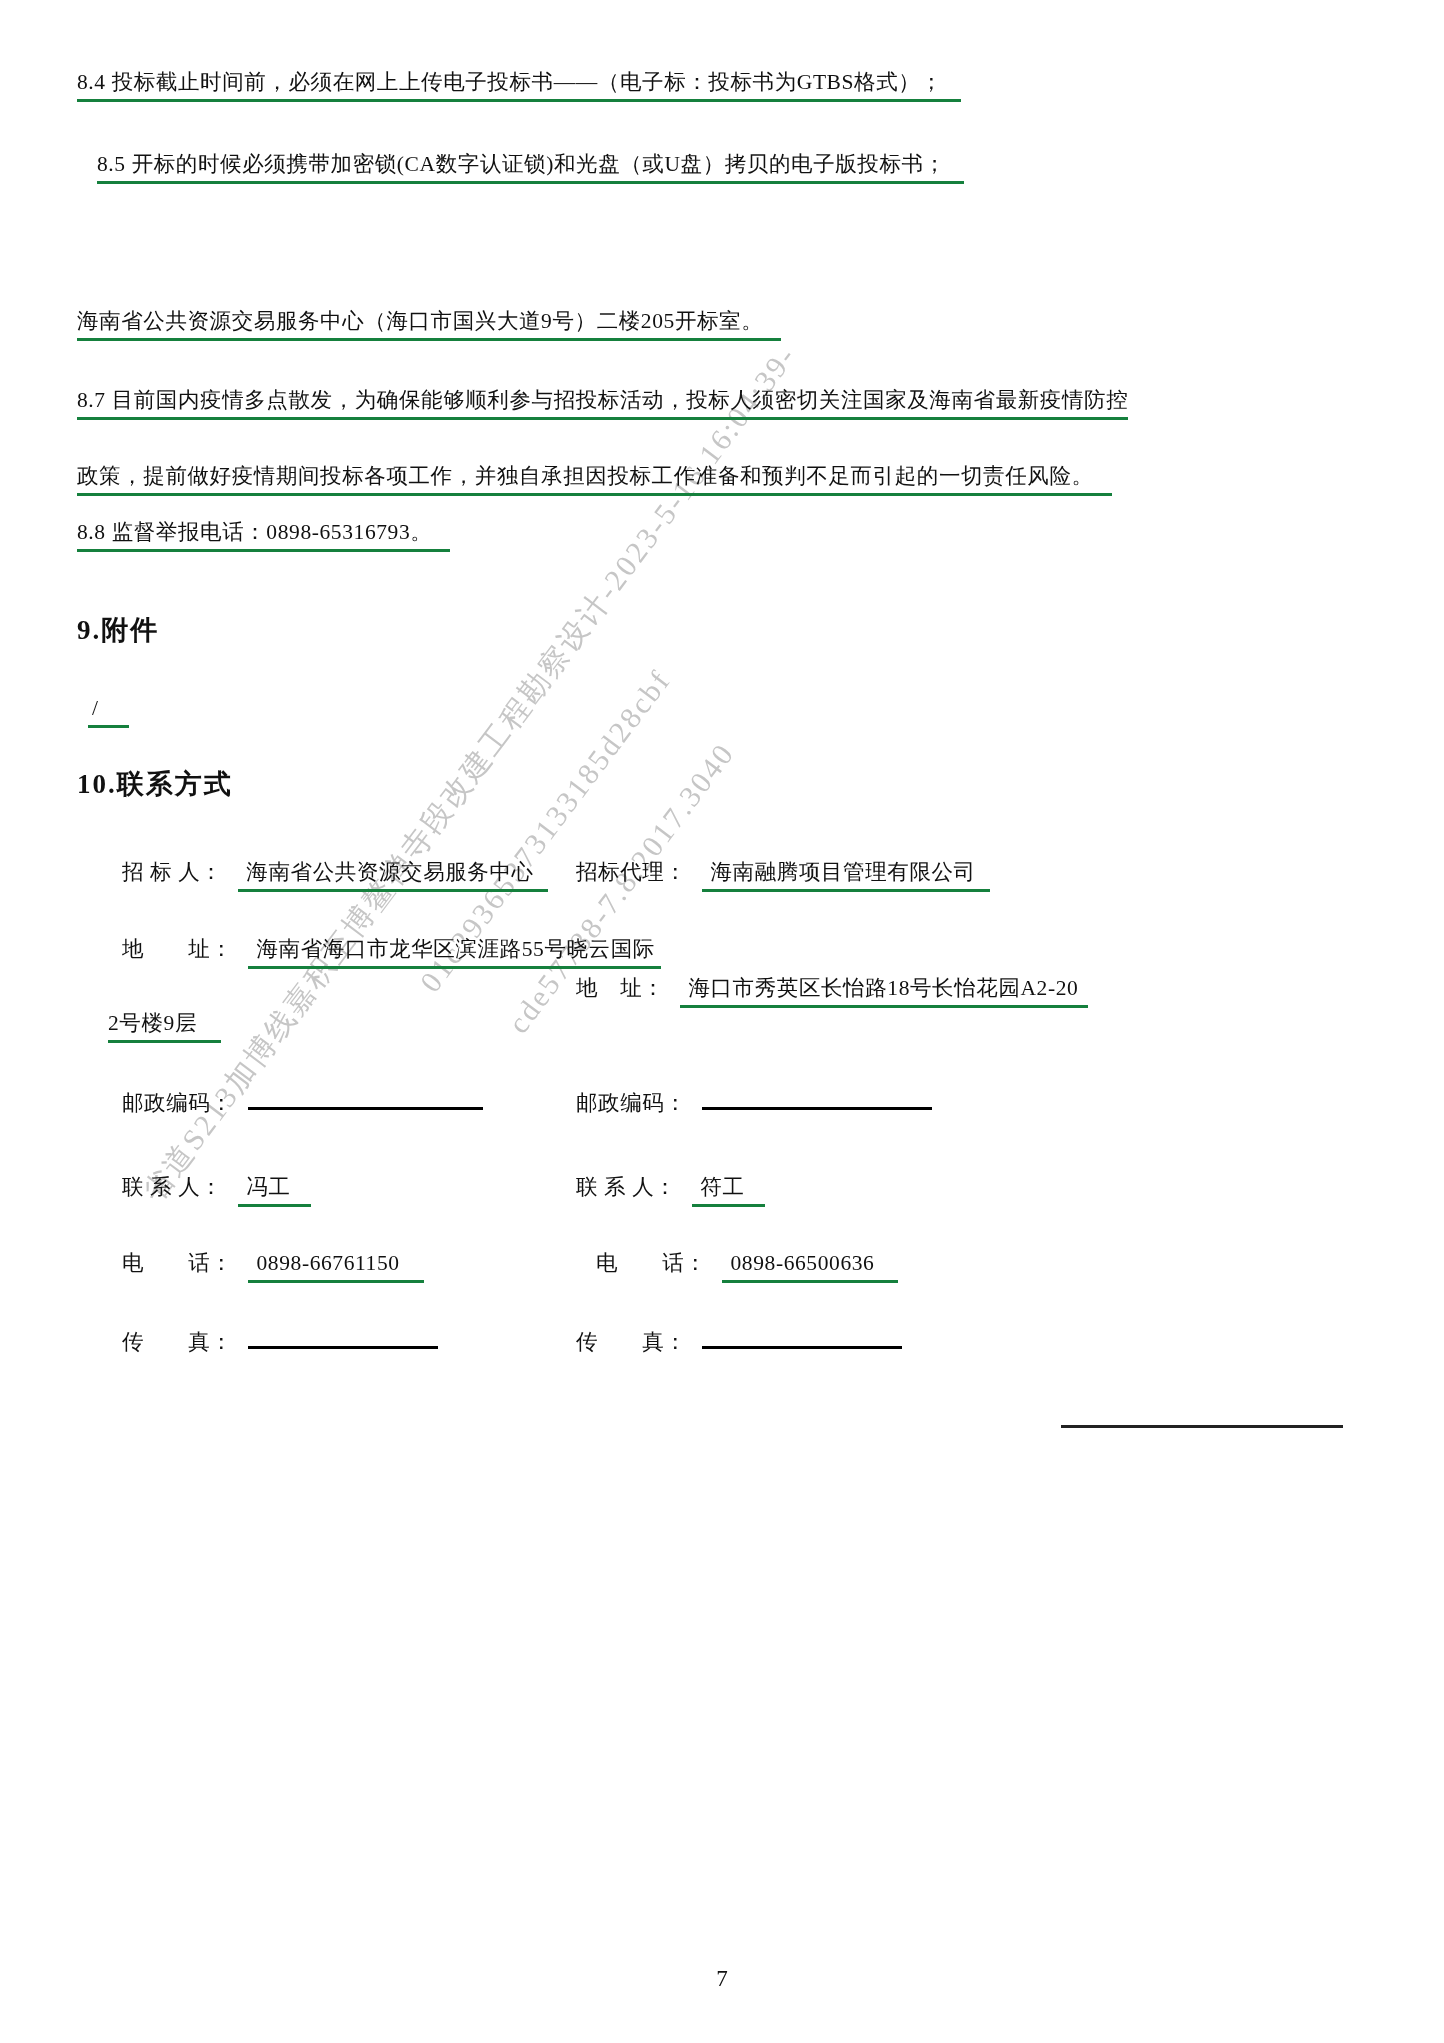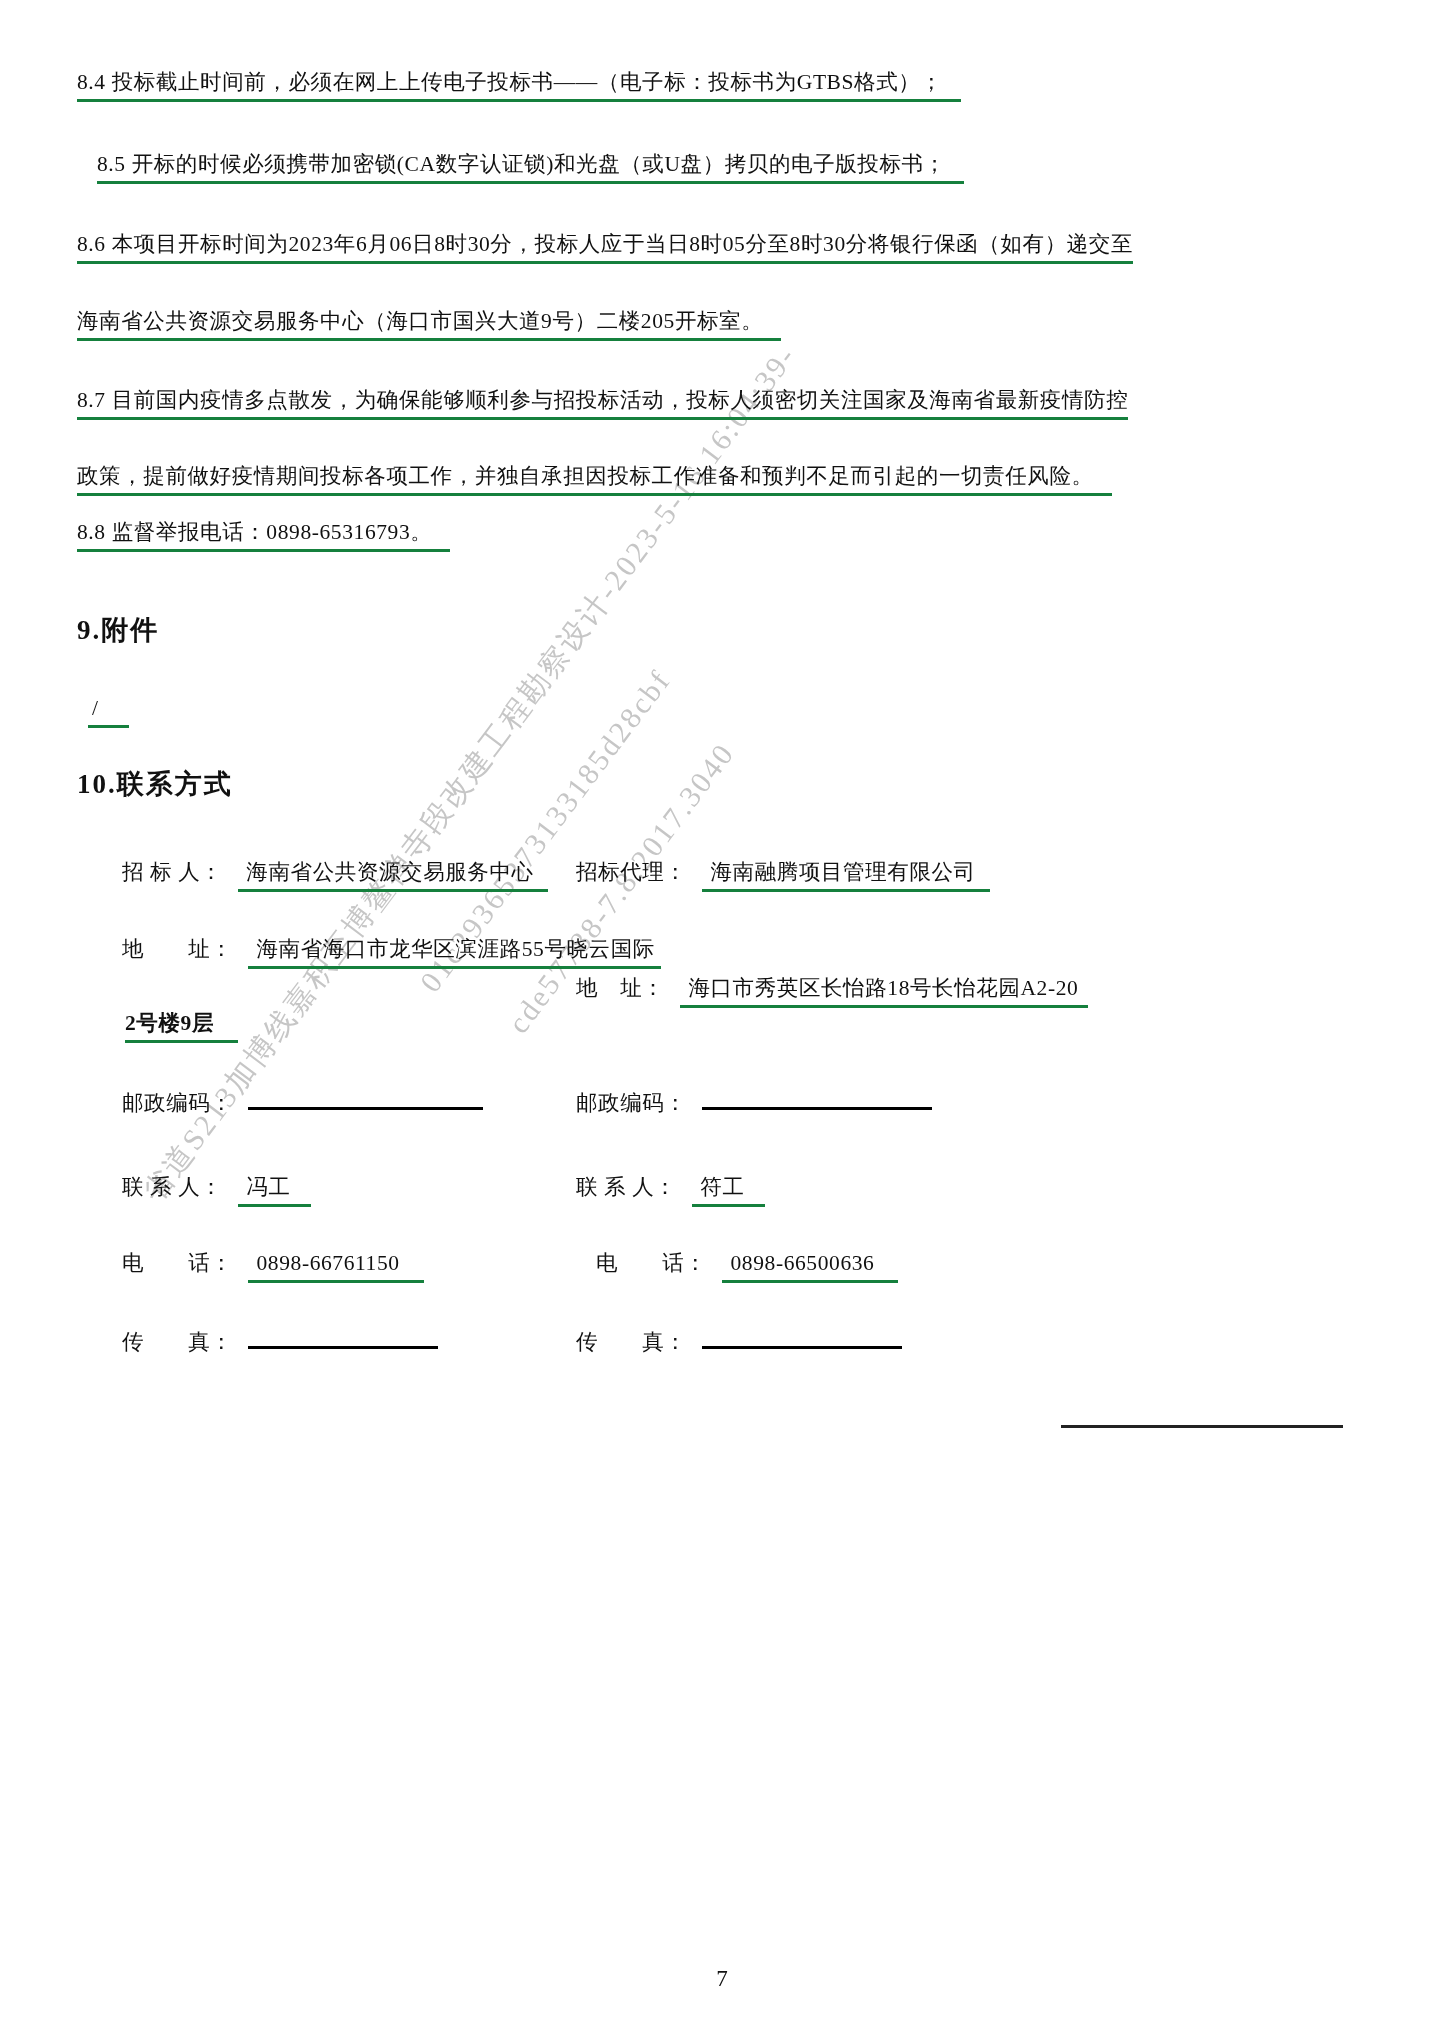--- a/index.html
+++ b/index.html
@@ -78,23 +78,20 @@
   </div>
 
   <div class="line" style="left:77px;top:68px;">
     <span class="ul pad-r">8.4 投标截止时间前，必须在网上上传电子投标书——（电子标：投标书为GTBS格式）；</span>
   </div>
 
   <div class="line" style="left:77px;top:150px;margin-left:20px;">
     <span class="ul pad-r">8.5 开标的时候必须携带加密锁(CA数字认证锁)和光盘（或U盘）拷贝的电子版投标书；</span>
   </div>
 
-  <div class="line" style="left:77px;top:230px;">
-    <span class="ul">8.6 本项目开标时间为2023年6月06日8时30分，投标人应于当日8时05分至8时30分将银行保函（如有）递交至</span>
-  </div>
   <div class="line" style="left:77px;top:307px;">
     <span class="ul pad-r">海南省公共资源交易服务中心（海口市国兴大道9号）二楼205开标室。</span>
   </div>
 
   <div class="line" style="left:77px;top:386px;">
     <span class="ul">8.7 目前国内疫情多点散发，为确保能够顺利参与招投标活动，投标人须密切关注国家及海南省最新疫情防控</span>
   </div>
   <div class="line" style="left:77px;top:462px;">
     <span class="ul pad-r">政策，提前做好疫情期间投标各项工作，并独自承担因投标工作准备和预判不足而引起的一切责任风险。</span>
   </div>
@@ -123,21 +120,21 @@
   <div class="line" style="left:122px;top:935px;">
     <span class="label">地　　址：</span>
     <span class="ul" style="padding:0 6px 5px 8px;">海南省海口市龙华区滨涯路55号晓云国际</span>
   </div>
 
   <div class="line" style="left:576px;top:974px;">
     <span class="label">地　址：</span>
     <span class="ul" style="padding:0 10px 5px 8px;">海口市秀英区长怡路18号长怡花园A2-20</span>
   </div>
 
-  <div class="line" style="left:125px;top:1009px;font-weight:bold;">
+  <div class="line" style="left:108px;top:1009px;">
     <span class="ul" style="padding:0 24px 5px 0;">2号楼9层</span>
   </div>
 
   <div class="line" style="left:122px;top:1087px;">
     <span class="label">邮政编码：</span>
     <span class="blank" style="width:235px;"></span>
   </div>
   <div class="line" style="left:576px;top:1087px;">
     <span class="label">邮政编码：</span>
     <span class="blank" style="width:230px;"></span>

